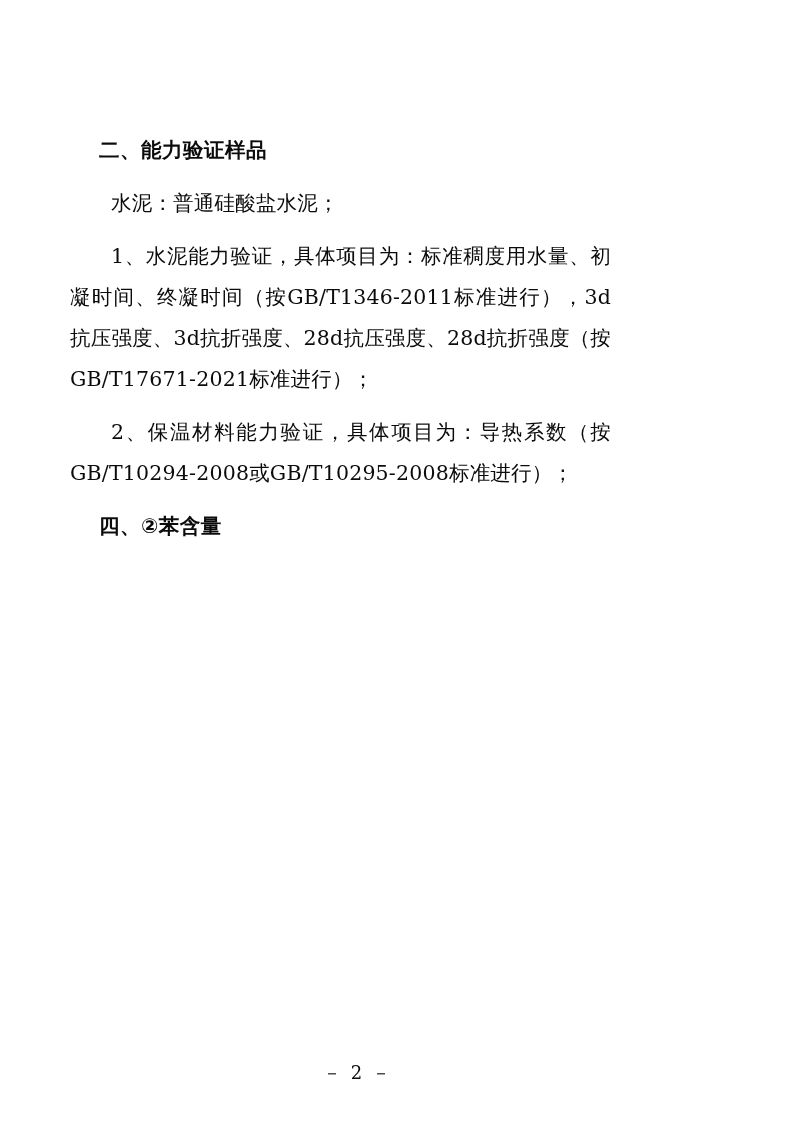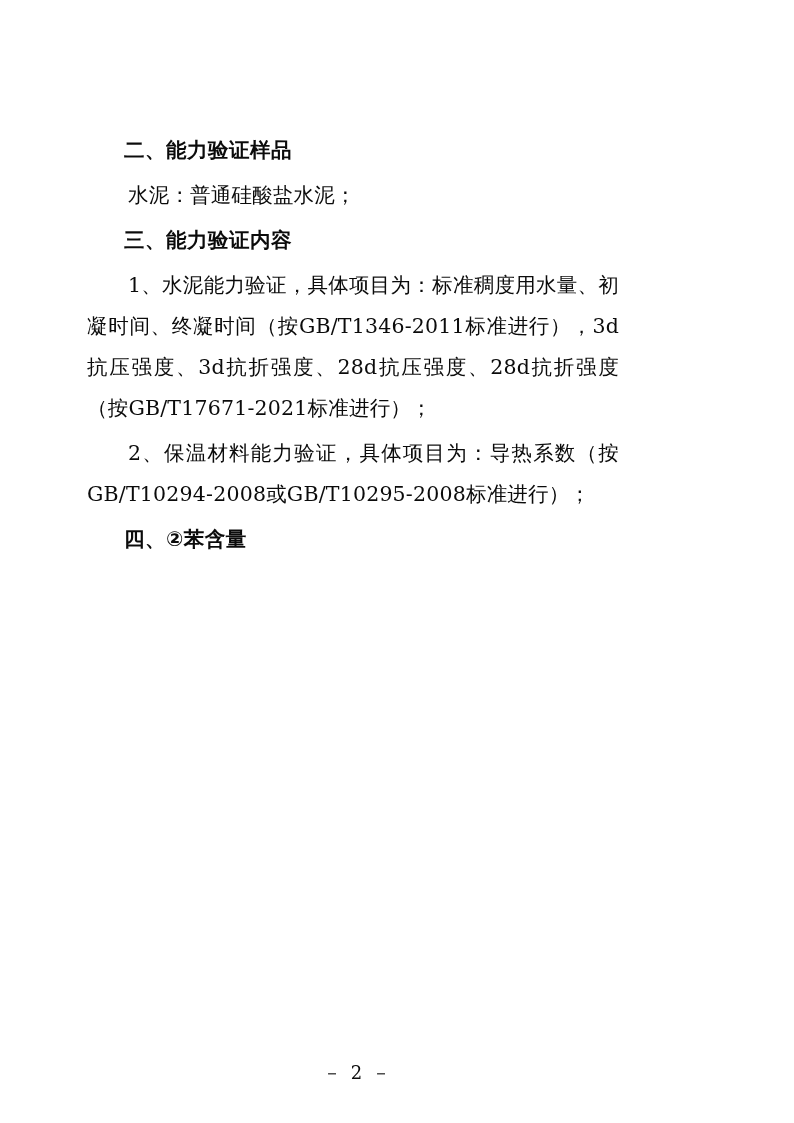--- a/index.html
+++ b/index.html
@@ -15,39 +15,39 @@
     color: #0b0b0b;
     overflow: hidden;
   }
   .page {
     position: absolute;
     left: 0;
     top: 0;
     width: 715px;
     height: 1123px;
     box-sizing: border-box;
-    padding: 130px 92px 40px 83px;
+    padding: 130px 92px 40px 58px;
   }
   .doc-body {
     font-size: 20.5px;
     line-height: 41px;
     text-align: justify;
     text-justify: inter-ideograph;
   }
   .heading {
     font-family: "DejaVu Sans", "Liberation Sans", sans-serif;
     font-weight: bold;
     font-size: 20.5px;
     line-height: 41px;
     margin: 0;
     text-indent: 2em;
     letter-spacing: 0.5px;
   }
   .para {
-    margin: 4px;
+    margin: 12px;
     text-indent: 2em;
     letter-spacing: 0.2px;
   }
   .footer {
     position: absolute;
     left: 0;
     right: 0;
     bottom: 38px;
     text-align: center;
     font-size: 18px;
@@ -57,21 +57,20 @@
 </style>
 </head>
 <body>
 
 <div class="page">
   <div class="doc-body">
 
     <h2 class="heading">二、能力验证样品</h2>
     <p class="para">水泥：普通硅酸盐水泥；</p>
 
-    <h2 class="heading">三、能力验证内容</h2>
     <p class="para">1、水泥能力验证，具体项目为：标准稠度用水量、初凝时间、终凝时间（按GB/T1346-2011标准进行），3d抗压强度、3d抗折强度、28d抗压强度、28d抗折强度（按GB/T17671-2021标准进行）；</p>
     <p class="para">2、保温材料能力验证，具体项目为：导热系数（按GB/T10294-2008或GB/T10295-2008标准进行）；</p>
 
     <h2 class="heading">四、②苯含量</h2>
 
   </div>
   <div class="footer">－ 2 －</div>
 </div>
 
 </body></html>

